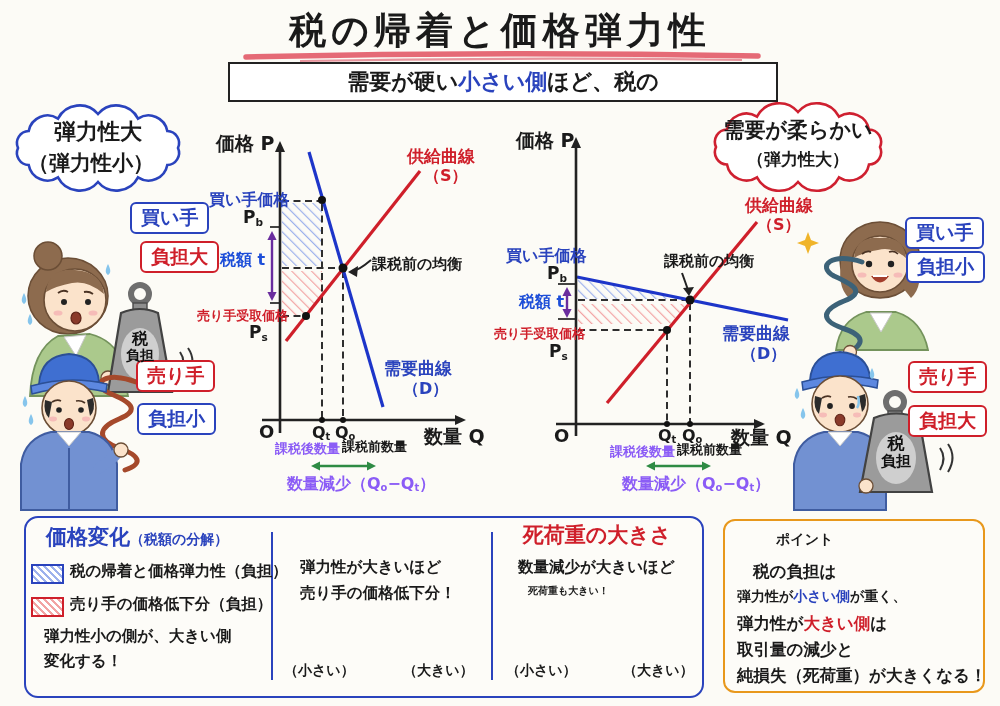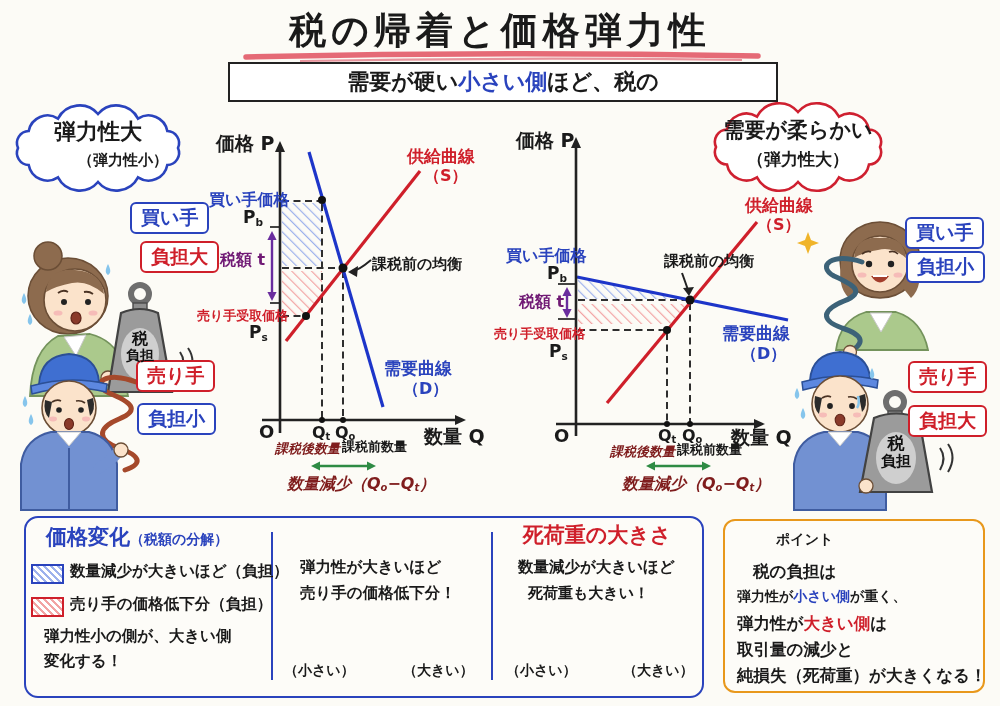--- a/index.html
+++ b/index.html
@@ -1,22 +1,22 @@
 <!DOCTYPE html>
 <html><head>
 <meta charset="utf-8">
 <style>
   body{margin:0;background:#ddd;}
   #stage{position:relative;width:1000px;height:706px;background:#fcfbf6;overflow:hidden;
          font-family:"DejaVu Sans","Liberation Sans",sans-serif;color:#1a1a1a;}
   #art{position:absolute;left:0;top:0;}
   .lbl{position:absolute;white-space:nowrap;line-height:1.12;}
   .sub{font-size:0.62em;vertical-align:-0.24em;}
-  .c-blue{color:#2a43bd;} .c-red{color:#cf1f2a;} .c-green{color:#7f1d1d;font-style:italic;}
-  .c-purple{color:#701a75;} .c-black{color:#1a1a1a;}
+  .c-blue{color:#2a43bd;} .c-red{color:#cf1f2a;} .c-green{color:#8b5cf6;}
+  .c-purple{color:#1d4ed8;} .c-black{color:#1a1a1a;}
   .bold{font-weight:600;}
   .box{position:absolute;background:#fff;border-radius:6px;padding:1px 9px;
        font-size:19px;font-weight:600;white-space:nowrap;}
   .b-blue{border:2.2px solid #2a43bd;color:#2a43bd;}
   .b-red{border:2.2px solid #cf1f2a;color:#cf1f2a;}
   #title{position:absolute;left:0;top:6px;width:1000px;text-align:center;
          font-size:37px;font-weight:700;letter-spacing:5px;}
   #subtitle{position:absolute;left:228px;top:62px;width:546px;height:36px;
             border:2.2px solid #222;background:#fff;display:flex;align-items:center;
             justify-content:center;font-size:22px;font-weight:600;}
@@ -342,21 +342,21 @@
 
 <div id="title">税の帰着と価格弾力性</div>
 
 <div id="subtitle">
   <span class="c-black">需要が硬い</span>
   <span class="c-blue">小さい側</span>
   <span class="c-black">ほど、税の</span>
 </div>
 
 <div class="lbl bold" style="left:28px;top:120px;width:140px;text-align:center;font-size:22px">弾力性大</div>
-<div class="lbl bold" style="left:28px;top:152px;width:140px;text-align:right;font-size:15px">（弾力性小）</div>
+<div class="lbl bold" style="left:28px;top:152px;width:140px;text-align:left;font-size:21px">（弾力性小）</div>
 <div class="lbl bold" style="left:718px;top:150px;width:160px;text-align:center;font-size:17px">（弾力性大）</div>
 <div class="lbl bold" style="left:718px;top:119px;width:160px;text-align:center;font-size:21px">需要が柔らかい</div>
 
 <div class="lbl bold" style="left:216px;top:133px;font-size:19px">価格 P</div>
 <div class="lbl bold c-red" style="left:407px;top:147px;font-size:17px">供給曲線</div>
 <div class="lbl bold c-red" style="left:424px;top:167px;font-size:16px">（S）</div>
 <div class="lbl bold c-blue" style="left:384px;top:359px;font-size:17px">需要曲線</div>
 <div class="lbl bold c-blue" style="left:403px;top:380px;font-size:16px">（D）</div>
 <div class="lbl bold c-blue" style="left:209px;top:191px;font-size:16px">買い手価格</div>
 <div class="lbl bold" style="left:243px;top:208px;font-size:17px"><span>P</span><span class="sub">b</span></div>
@@ -409,34 +409,34 @@
       <div style="font-size:15px">負担</div>
 </div>
 
 <div class="panel" id="panel-main"></div>
 <div class="vdiv" style="left:271px"></div>
 <div class="vdiv" style="left:491px"></div>
 <div class="panel" id="panel-point"></div>
 
 <div class="lbl bold c-blue" style="left:46px;top:526px;font-size:21px"><span>価格変化</span><span style="font-size:14px">（税額の分解）</span></div>
 <div class="swatch sw-b" style="left:31px;top:564px"></div>
-<div class="lbl bold" style="left:70px;top:563px;font-size:15.5px">数量減少が大きいほど（負担）</div>
+<div class="lbl bold" style="left:70px;top:563px;font-size:15.5px">税の帰着と価格弾力性（負担）</div>
 <div class="swatch sw-r" style="left:31px;top:597px"></div>
 <div class="lbl bold" style="left:70px;top:596px;font-size:15.5px">売り手の価格低下分（負担）</div>
 <div class="lbl bold" style="left:44px;top:628px;font-size:15.5px">弾力性小の側が、大きい側</div>
 <div class="lbl bold" style="left:44px;top:653px;font-size:15.5px">変化する！</div>
 
 <div class="lbl bold" style="left:300px;top:559px;font-size:15.5px">弾力性が大きいほど</div>
 <div class="lbl bold" style="left:300px;top:585px;font-size:15.5px">売り手の価格低下分！</div>
 <div class="lbl bold" style="left:284px;top:663px;font-size:14px">（小さい）</div>
 <div class="lbl bold" style="left:403px;top:663px;font-size:14px">（大きい）</div>
 
 <div class="lbl bold c-red" style="left:497px;top:524px;width:200px;text-align:center;font-size:21px">死荷重の大きさ</div>
 <div class="lbl bold" style="left:518px;top:559px;font-size:15.5px">数量減少が大きいほど</div>
-<div class="lbl bold" style="left:528px;top:585px;font-size:15px">死荷重も大きい！</div>
+<div class="lbl bold" style="left:528px;top:585px;font-size:10px">死荷重も大きい！</div>
 <div class="lbl bold" style="left:506px;top:663px;font-size:14px">（小さい）</div>
 <div class="lbl bold" style="left:623px;top:663px;font-size:14px">（大きい）</div>
 
 <div class="lbl bold" style="left:776px;top:532px;font-size:14px">ポイント</div>
 <div class="lbl bold" style="left:753px;top:563px;font-size:16.5px">税の負担は</div>
 <div class="lbl bold" style="left:737px;top:589px;font-size:14px"><span>弾力性が</span><span class="c-blue">小さい側</span><span>が重く、</span></div>
 <div class="lbl bold" style="left:737px;top:615px;font-size:16.5px"><span>弾力性が</span><span class="c-red">大きい側</span><span>は</span></div>
 <div class="lbl bold" style="left:737px;top:641px;font-size:16.5px">取引量の減少と</div>
 <div class="lbl bold" style="left:737px;top:667px;font-size:16.5px">純損失（死荷重）が大きくなる！</div>
 

